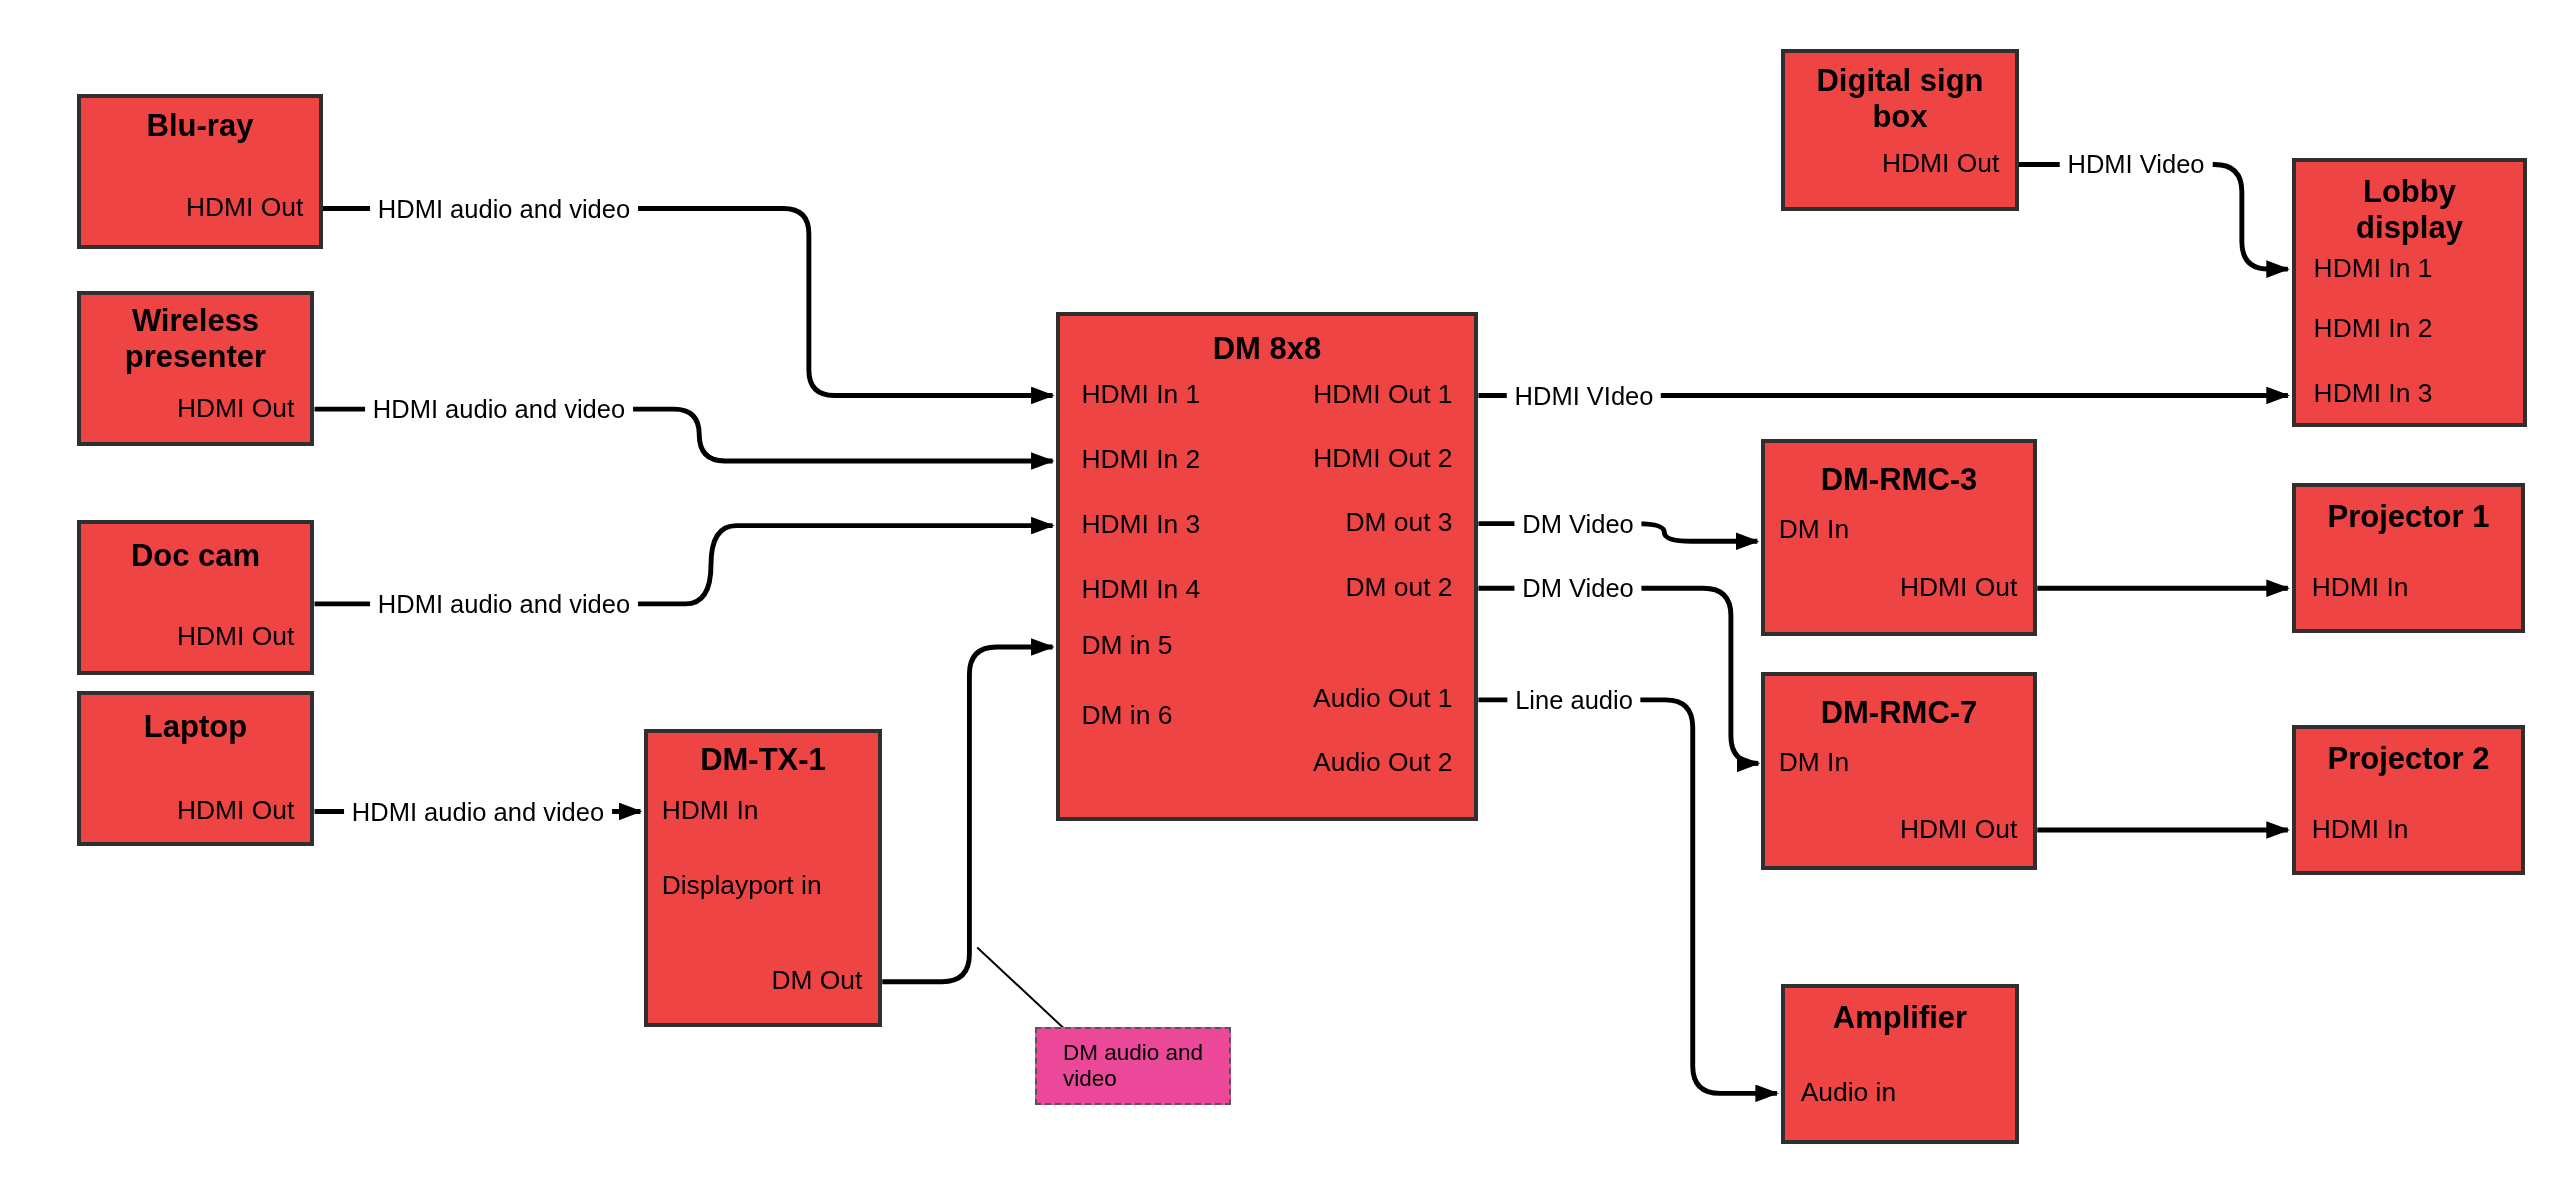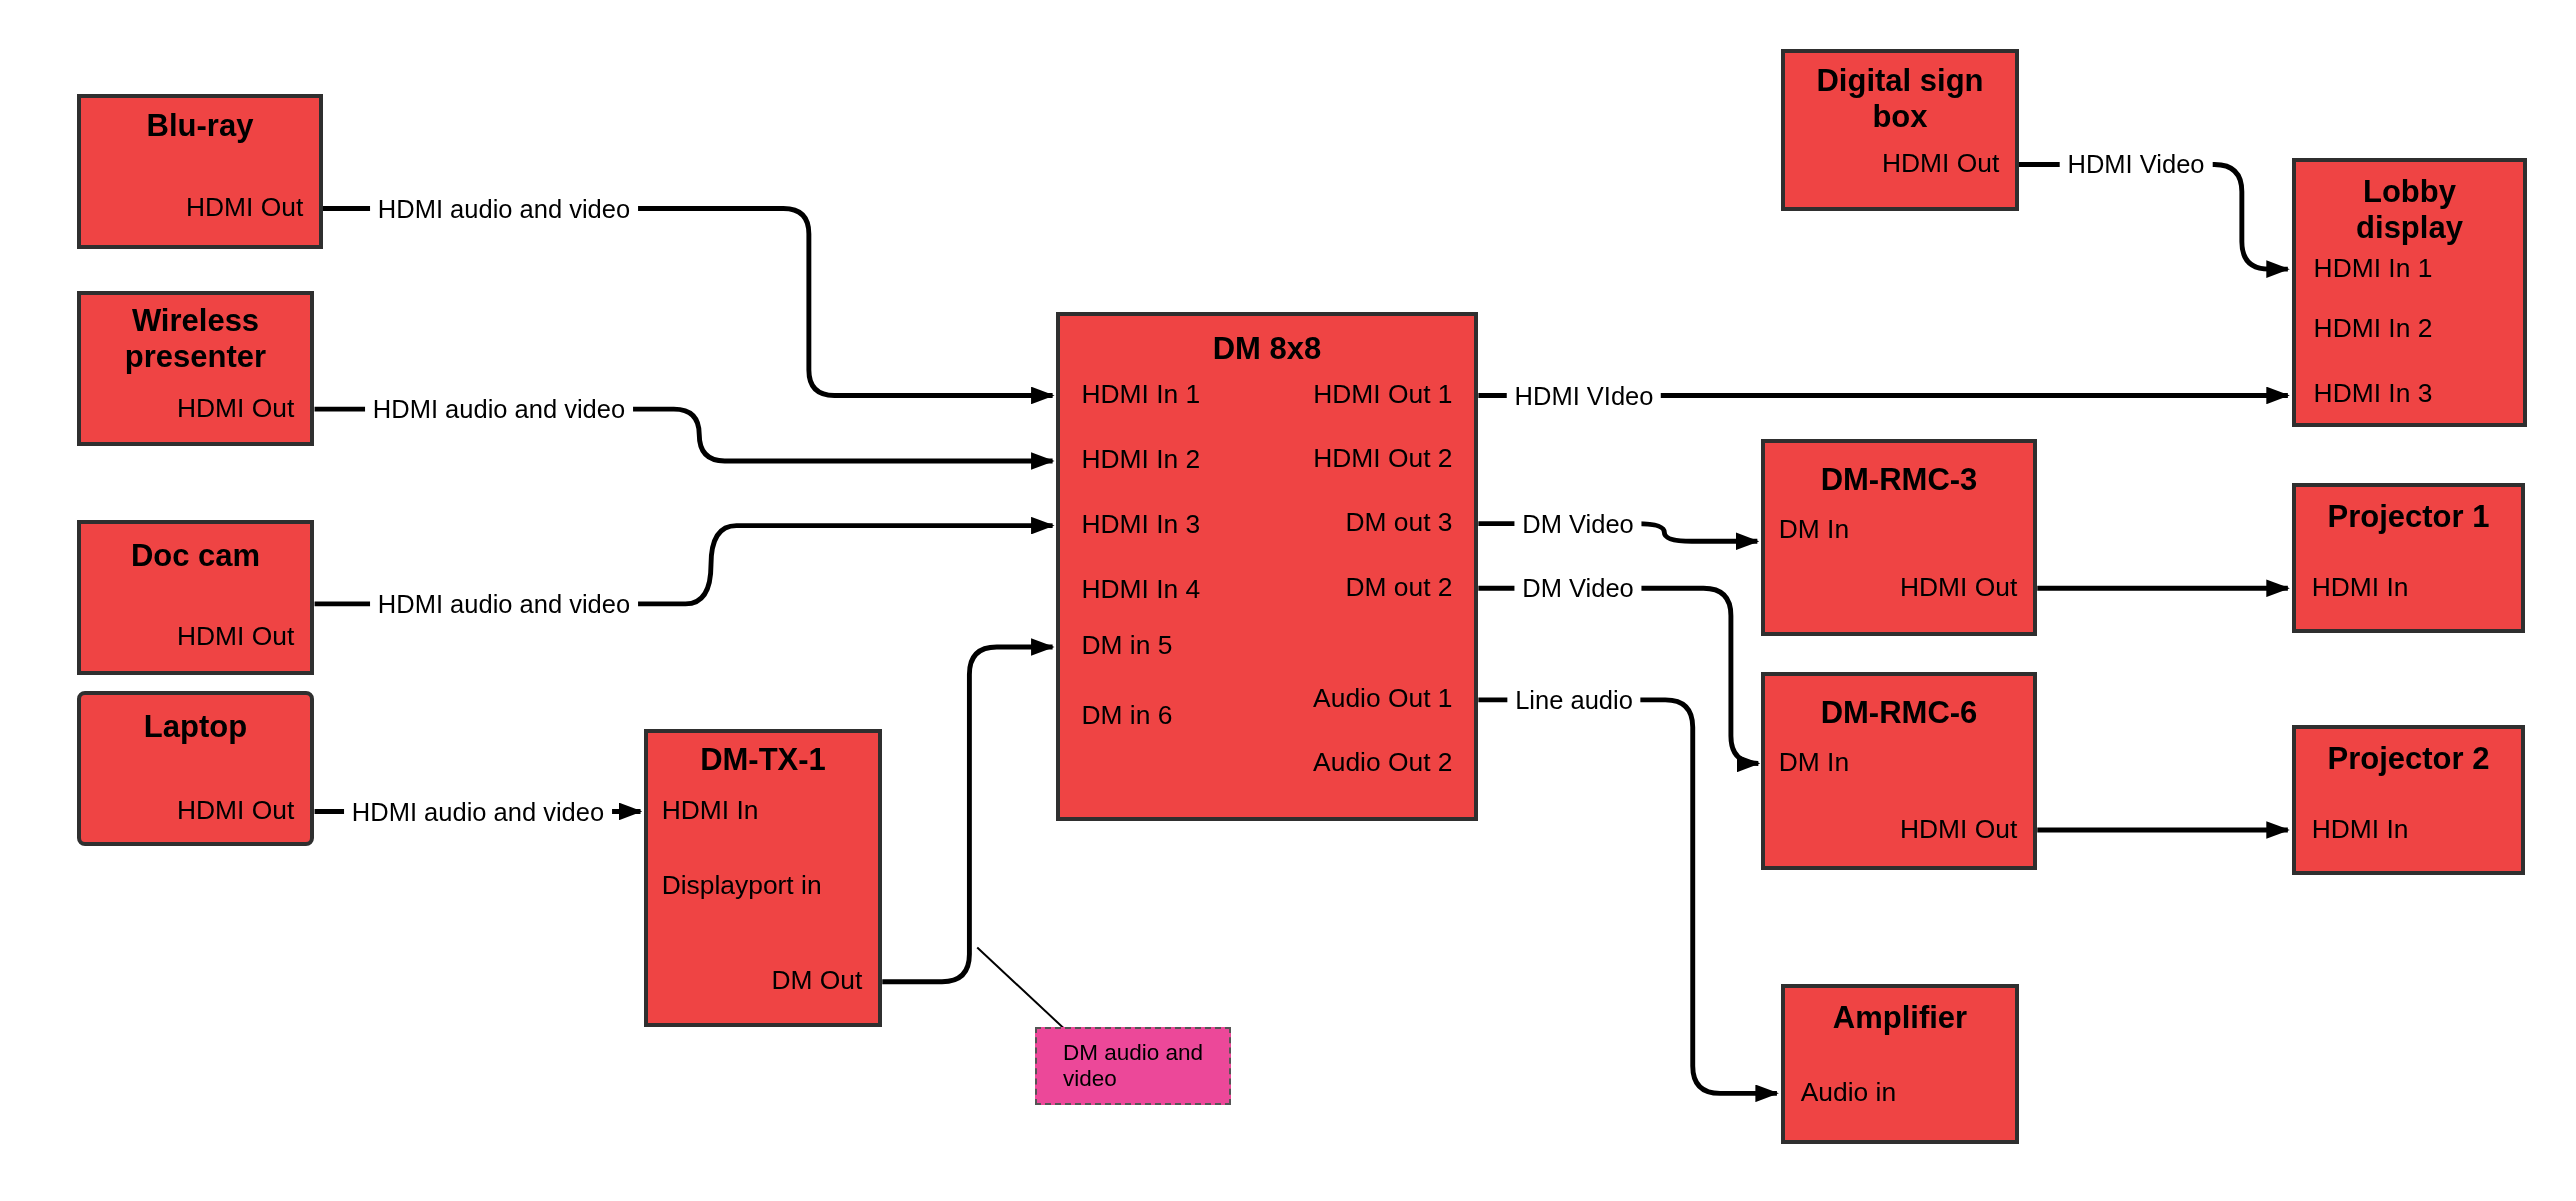--- a/index.html
+++ b/index.html
@@ -16,21 +16,21 @@
   .wire-label{position:absolute;transform:translate(-50%,-50%);background:#fff;
               padding:0 7.8px;font-size:25.5px;line-height:29px;white-space:nowrap;}
   .note{position:absolute;left:1035px;top:1027px;width:196px;height:78px;
         border:2px dashed #555;box-sizing:border-box;display:flex;align-items:center;
         justify-content:center;font-size:22.5px;line-height:26.4px;
         white-space:pre-line;background:#ec4899;}
   
   .n-bluray{left:77px;top:94px;width:246px;height:155px;}
   .n-wireless{left:77px;top:291px;width:237px;height:155px;}
   .n-doccam{left:77px;top:487px;width:237px;height:155px;margin-top:33px;}
-  .n-laptop{left:77px;top:691px;width:237px;height:155px;border-radius:8px;}
+  .n-laptop{left:77px;top:691px;width:237px;height:155px;}
   .n-dmtx1{left:644px;top:729px;width:238px;height:298px;}
   .n-dm8x8{left:1056px;top:312px;width:422px;height:509px;padding-left:8px;}
   .n-digitalsign{left:1781px;top:49px;width:238px;height:162px;}
   .n-lobby{left:2292px;top:158px;width:235px;height:269px;}
   .n-dmrmc3{left:1761px;top:439px;width:276px;height:197px;}
   .n-proj1{left:2292px;top:483px;width:233px;height:150px;}
   .n-dmrmc4{left:1761px;top:672px;width:276px;height:198px;}
   .n-proj2{left:2292px;top:725px;width:233px;height:150px;}
   .n-amp{left:1781px;top:984px;width:238px;height:160px;} 
 </style>
@@ -123,21 +123,21 @@
     <span class="port pl" style="top:71px;left:13.7px">DM In</span>
     <span class="port pr" style="top:129px">HDMI Out</span>
   </div>
 
   <div class="node n-proj1">
     <div class="title" style="top:11.7px">Projector 1</div>
     <span class="port pl" style="top:85px;left:15.7px">HDMI In</span>
   </div>
 
   <div class="node n-dmrmc4">
-    <div class="title" style="top:18.6px">DM-RMC-6</div>
+    <div class="title" style="top:18.6px">DM-RMC-7</div>
     <span class="port pl" style="top:71px;left:13.7px">DM In</span>
     <span class="port pr" style="top:138px">HDMI Out</span>
   </div>
 
   <div class="node n-proj2">
     <div class="title" style="top:11.7px">Projector 2</div>
     <span class="port pl" style="top:85px;left:15.7px">HDMI In</span>
   </div>
 
   <div class="node n-amp">

